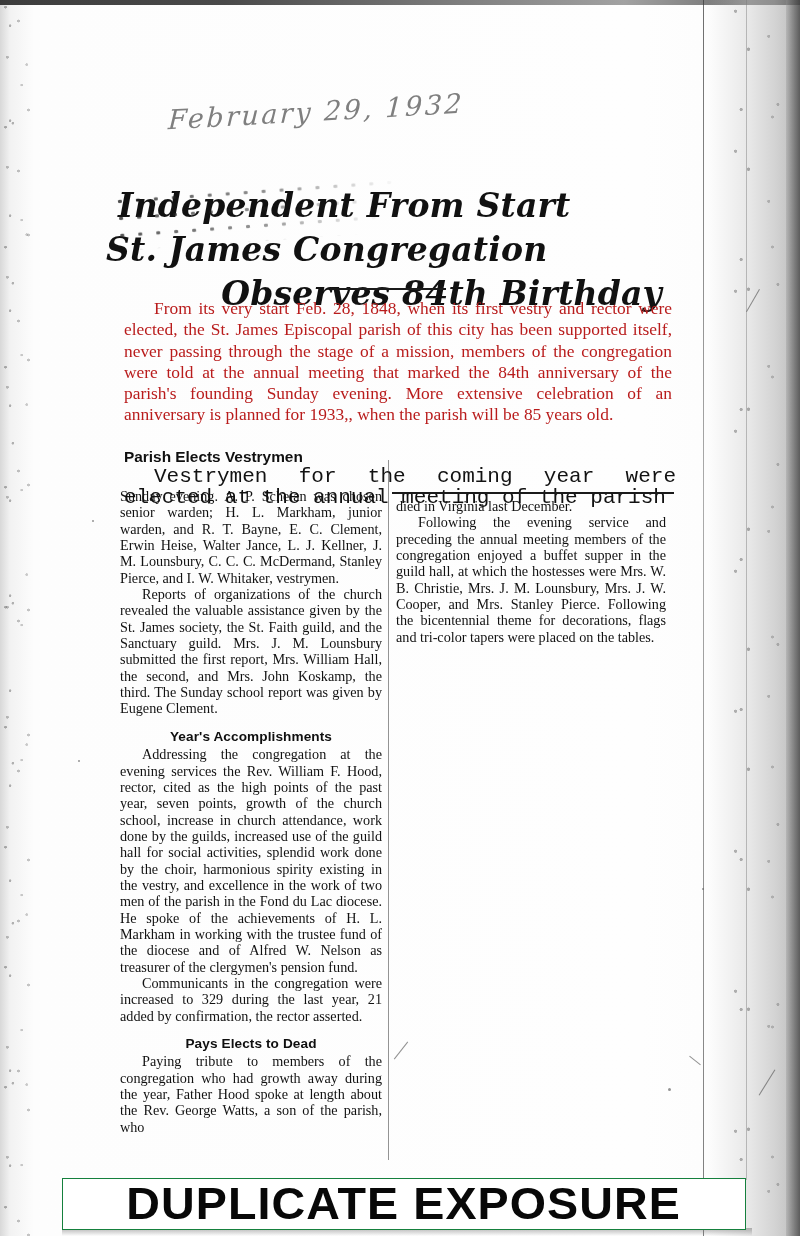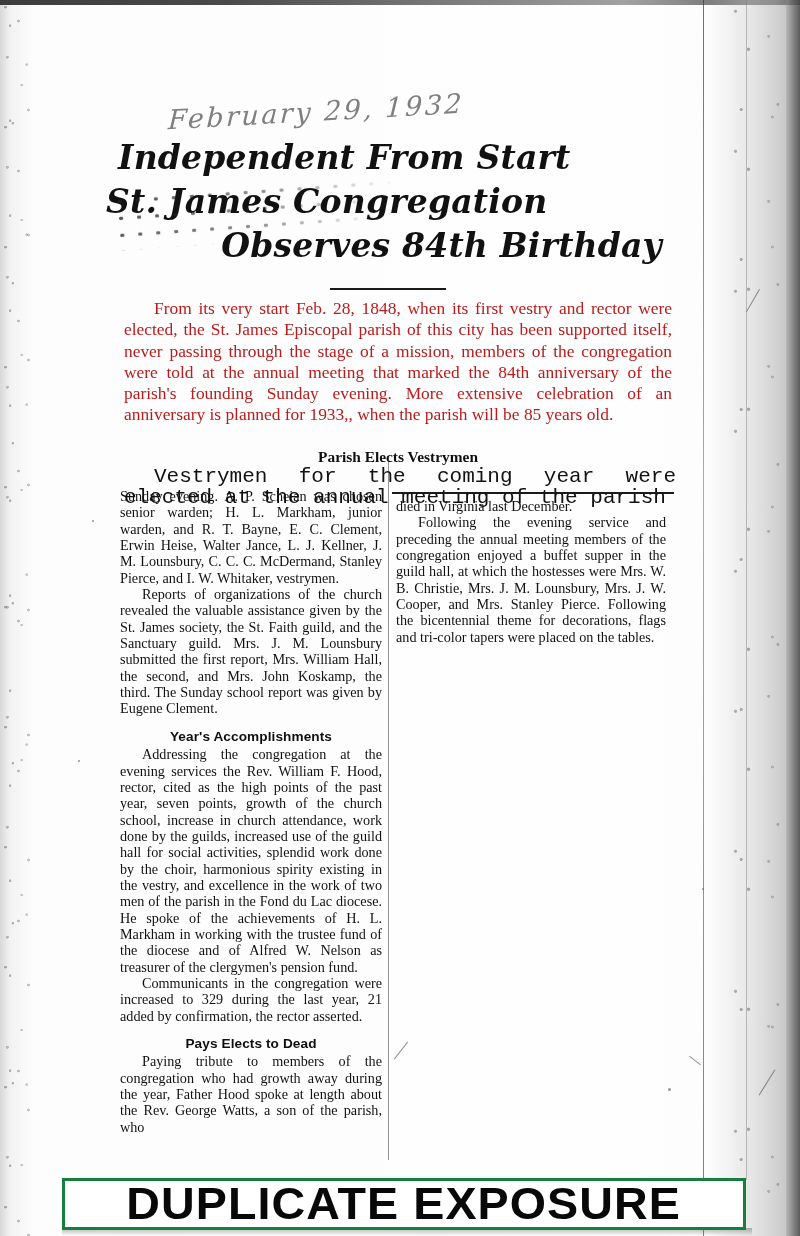--- a/index.html
+++ b/index.html
@@ -129,21 +129,21 @@
     top: 136px;
     width: 560px;
     font-family: "DejaVu Serif", serif;
     font-style: italic;
     font-weight: 700;
     font-size: 33px;
     line-height: 44px;
     color: #111;
     letter-spacing: .2px;
   }
-  .hl-1 { text-align: left; padding-left: 12px; }
+  .hl-1 { text-align: left; padding-left: 12px; margin-top: 48px; }
   .hl-2 { text-align: left; }
   .hl-3 { text-align: right; padding-right: 4px; }
 
   
   .dot-artifact {
     position: absolute;
     left: 112px;
     top: 182px;
     width: 330px;
     height: 58px;
@@ -179,22 +179,22 @@
     color: #b91c1c;
   }
   .lead .ind { display: inline-block; width: 30px; }
 
   
   .subhead-main {
     position: absolute;
     left: 124px;
     top: 448px;
     width: 548px;
-    text-align: center;
-    font-family: Liberation Serif, serif;
+    text-align: left;
+    font-family: Liberation Sans, sans-serif;
     font-weight: 700;
     font-size: 15.4px;
     color: #101010;
   }
 
   
   .bridge {
     position: absolute;
     left: 124px;
     top: 466px;
@@ -266,21 +266,21 @@
   }
 
   
   .dup-label {
     position: absolute;
     left: 62px;
     top: 1178px;
     width: 684px;
     height: 52px;
     background: #ffffff;
-    border: 3px solid #15803d;
+    border: 1px solid #15803d;
     display: flex;
     align-items: center;
     justify-content: center;
     box-sizing: border-box;
   }
   .dup-text {
     font-family: "Liberation Sans", sans-serif;
     font-weight: 700;
     font-size: 44px;
     letter-spacing: 1px;

